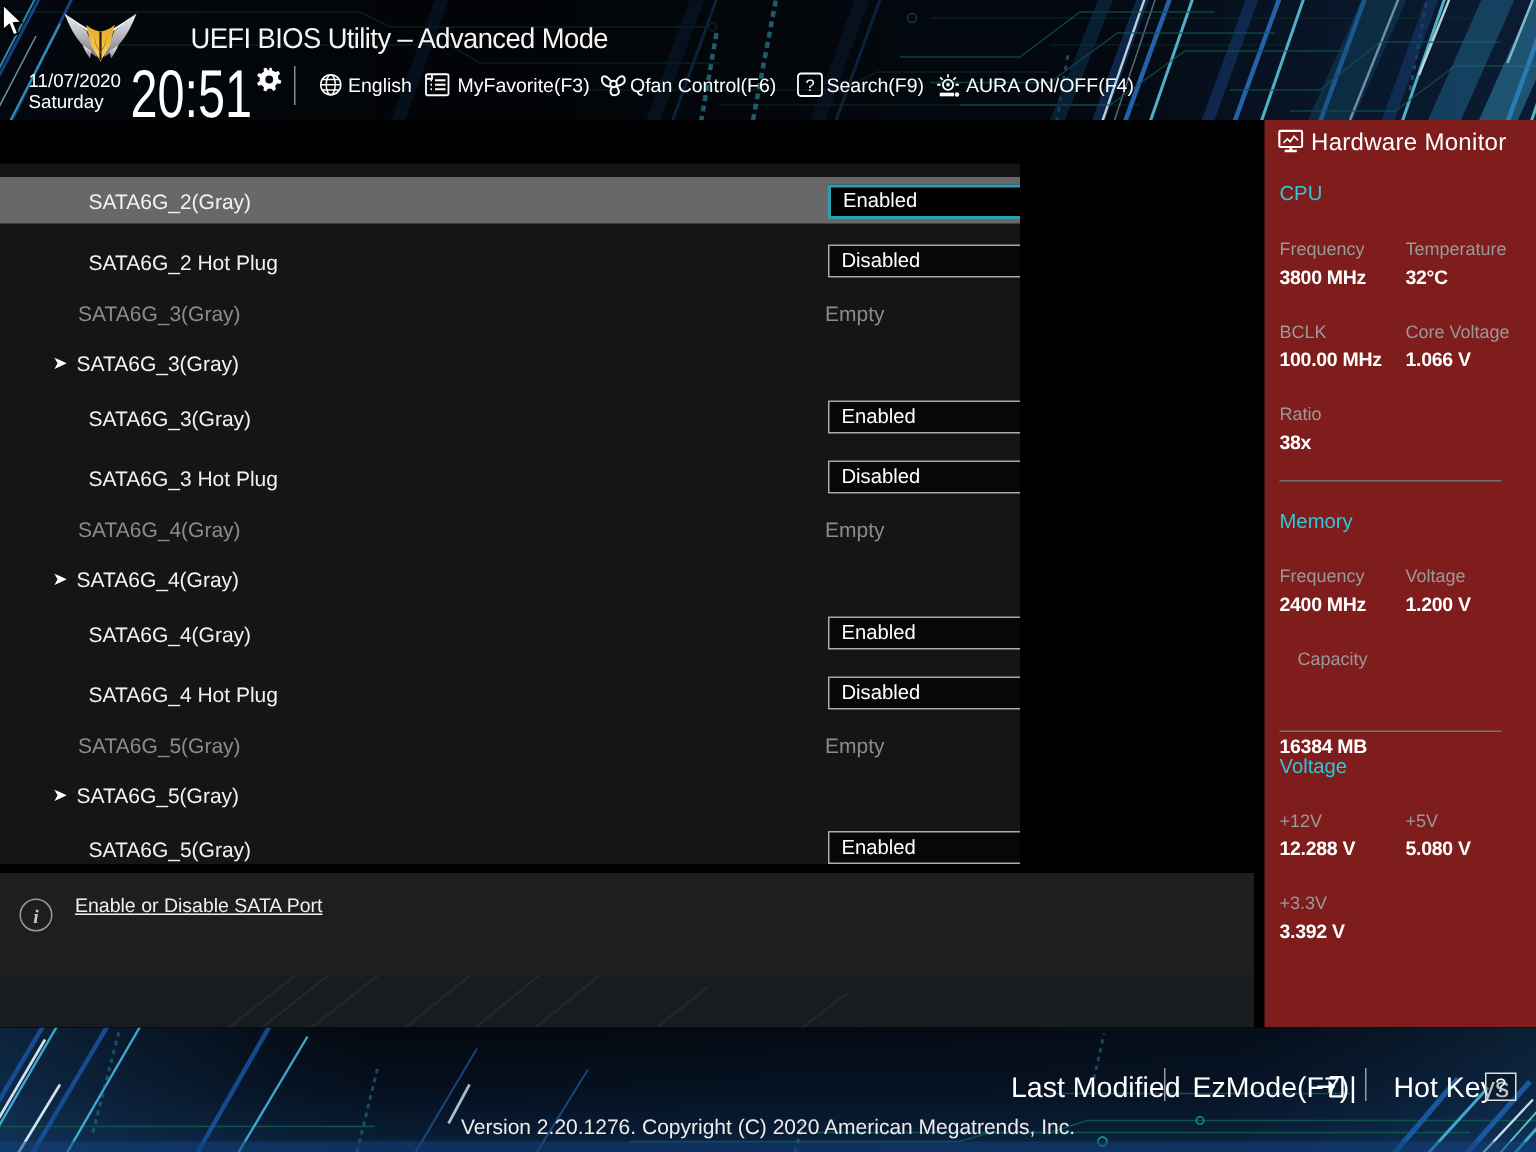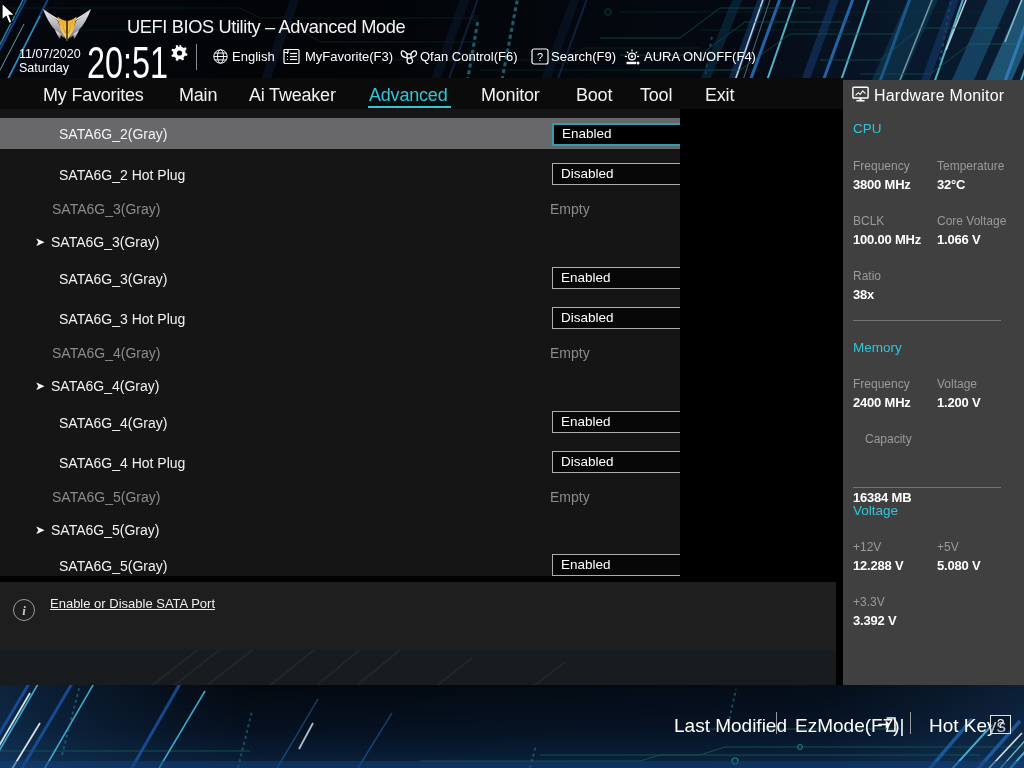--- a/index.html
+++ b/index.html
@@ -30,21 +30,21 @@
   .dd .arr { position:absolute; right:10px; top:8px; width:0; height:0; border-left:5px solid transparent; border-right:5px solid transparent; border-top:5px solid #f0f0f0; }
   .arrowpre { position:absolute; font-size:12px; color:#fff; }
   .scrollbar { left:827px; top:189px; width:3px; height:197px; background:#fff; }
 
   
   #infobar { left:0; top:582px; width:836px; height:103px; background:#1e1e1e; }
   #infobar .icircle { position:absolute; left:13px; top:17px; width:22px; height:22px; border:1px solid #9a9a9a; border-radius:50%; color:#c8c8c8; text-align:center; font-size:13px; line-height:22px; font-family:"Liberation Serif", serif; font-style:italic; font-weight:bold; }
   #infobar .itext { position:absolute; left:50px; top:14px; font-size:13px; color:#f0f0f0;text-decoration:underline; }
 
   
-  #sidebar { left:843px; top:80px; width:181px; height:605px; background:#404040; color:#fff; }
+  #sidebar { left:843px; top:80px; width:181px; height:605px; background:#7f1d1d; color:#fff; }
   .sb-h { position:absolute; left:31px; font-size:16px; color:#fff; letter-spacing:0.2px; }
   .sb-sec { position:absolute; left:10px; font-size:13.5px; color:#2fc6da; }
   .sb-lab { position:absolute; font-size:12px; color:#9a9a9a; }
   .sb-val { position:absolute; font-size:13px; color:#fff; font-weight:bold; letter-spacing:-0.2px; }
   .sb-line { position:absolute; left:10px; width:148px; height:1px; background:#737373; }
   .c1 { left:10px; }
   .c2 { left:94px; }
 
   
   #footer { left:0; top:685px; width:1024px; height:83px; background:#04070d; overflow:hidden; }
@@ -243,31 +243,20 @@
       <rect x="4.5" y="14.8" width="9.5" height="2.4" fill="#fff"></rect>
       <circle cx="16" cy="16" r="1.5" fill="#fff"></circle>
     </svg>
     <div class="tool abs" style="left:644px;">AURA ON/OFF(F4)</div>
 
     <svg class="abs" style="left:1px;top:2px" width="17" height="25" viewBox="0 0 17 25">
       <path d="M1 1 L1 18 L5.2 14.5 L8 21.5 L11 20.2 L8.2 13.4 L13.6 13 Z" fill="#fff" stroke="#000" stroke-width="1.2"></path>
     </svg>
   </div>
 
-  <div id="tabbar" class="abs">
-    <div class="tab" style="left:43px;">My Favorites</div>
-    <div class="tab" style="left:179px;">Main</div>
-    <div class="tab" style="left:249px;">Ai Tweaker</div>
-    <div class="tab active" style="left:369px;">Advanced</div>
-    <div style="position:absolute; left:368px; top:28px; width:83px; height:2px; background:#2fc6da;"></div>
-    <div class="tab" style="left:481px;">Monitor</div>
-    <div class="tab" style="left:576px;">Boot</div>
-    <div class="tab" style="left:640px;">Tool</div>
-    <div class="tab" style="left:705px;">Exit</div>
-  </div>
 
   <div id="content" class="abs">
     <div class="hlrow abs"></div>
     <div class="row-label" style="left:59px;top:17px;">SATA6G_2(Gray)</div>
     <div class="dd cyan" style="top:14px;">Enabled<span class="arr"></span></div>
 
     <div class="row-label" style="left:59px;top:58px;">SATA6G_2 Hot Plug</div>
     <div class="dd" style="top:54px;">Disabled<span class="arr"></span></div>
 
     <div class="row-label gray" style="left:52px;top:92px;">SATA6G_3(Gray)</div>
@@ -446,15 +435,16 @@
     <div class="f-sep" style="left:776px;"></div>
     <div class="f-item" style="left:795px;">EzMode(F7)|</div>
     <svg class="abs" style="left:877px;top:32px" width="20" height="15" viewBox="0 0 21 17">
       <path d="M10 1.2 L19.5 1.2 L19.5 15.8 L10 15.8" stroke="#fff" stroke-width="1.8" fill="none"></path>
       <line x1="0.5" y1="8.5" x2="13" y2="8.5" stroke="#fff" stroke-width="1.8"></line>
       <path d="M9 3.6 L14 8.5 L9 13.4 Z" fill="#fff"></path>
     </svg>
     <div class="f-sep" style="left:910px;"></div>
     <div class="f-item" style="left:929px;">Hot Keys</div>
     <div class="f-item" style="left:990px; top:30px; width:21px; height:19px; border:1.5px solid #e0e0e0; text-align:center; font-size:13px; line-height:16px; background:rgba(0,0,0,0.25);">?</div>
+    <div id="version">Version 2.20.1276. Copyright (C) 2020 American Megatrends, Inc.</div>
   </div>
 
 </div>
 
 </body></html>

